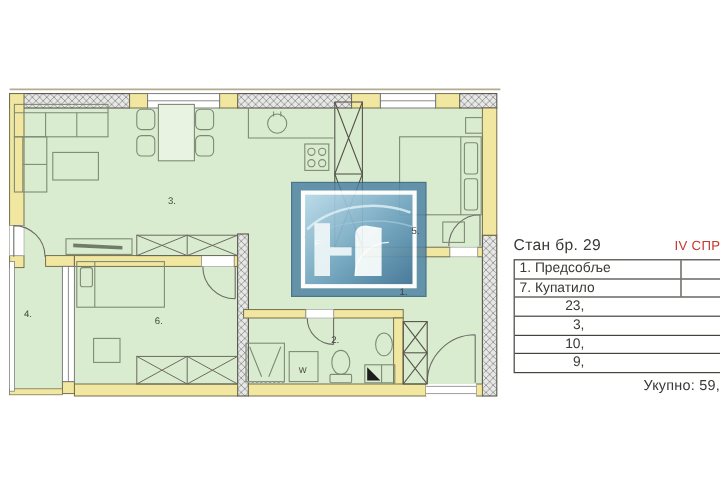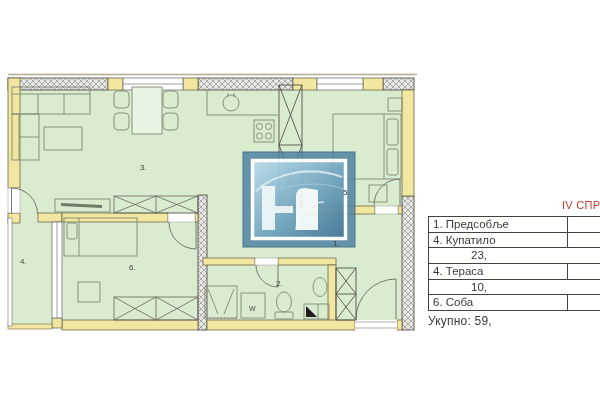--- a/index.html
+++ b/index.html
@@ -12,21 +12,21 @@
   .panel-header{position:relative;height:20px;font-size:13px;letter-spacing:.3px;}
   .floor-label{
     position:absolute;left:134px;top:3px;font-size:11px;color:#c23a2c;
     white-space:nowrap;letter-spacing:.3px;
   }
   .areas-table{width:200px;border:1.5px solid #45433c;box-sizing:border-box;}
   .arow{display:flex;height:14.7px;border-bottom:1px solid #45433c;font-size:11.5px;line-height:14.5px;}
   .arow:last-child{border-bottom:none;}
   .rname{width:139px;border-right:1.1px solid #45433c;padding-left:4px;white-space:nowrap;box-sizing:border-box;}
   .rarea{width:58px;text-align:right;padding-right:1px;}
-  .total{width:172px;margin-top:3px;text-align:left;font-size:12px;letter-spacing:.2px;}
+  .total{width:172px;margin-top:3px;text-align:right;font-size:12px;letter-spacing:.2px;}
   svg text{font-family:"Liberation Sans",sans-serif;}
 </style>
 </head>
 <body>
 
 <svg id="plan-svg" width="600" height="400" viewBox="0 0 600 400">
   <defs>
     <pattern id="hatch" width="6" height="6" patternUnits="userSpaceOnUse">
       <rect width="6" height="6" fill="#e7e7e5"></rect>
       <path d="M0,6 L6,0 M0,0 L6,6" stroke="#8f8f8d" stroke-width="0.7"></path>
@@ -200,45 +200,44 @@
   </g>
 
   <g fill="#3c3f42" font-size="8">
     <text x="343" y="195">5.</text>
     <text x="333" y="246">1.</text>
   </g>
 </svg>
 
 <div class="panel">
   <div class="panel-header">
+    <span>Стан бр. 29</span>
     <span class="floor-label">IV СПРАТ</span>
   </div>
   <div class="areas-table">
   <div class="arow">
     <span class="rname">1. Предсобље</span>
     <span class="rarea">8,</span>
   </div>
 
   <div class="arow">
-    <span class="rname">4. Купатило</span>
+    <span class="rname">7. Купатило</span>
     <span class="rarea">4,</span>
   </div>
 
   <div class="arow">
     <span class="rarea">23,</span>
   </div>
 
   <div class="arow">
-    <span class="rname">4. Тераса</span>
     <span class="rarea">3,</span>
   </div>
 
   <div class="arow">
     <span class="rarea">10,</span>
   </div>
 
   <div class="arow">
-    <span class="rname">6. Соба</span>
     <span class="rarea">9,</span>
   </div>
 </div>
   <div class="total">Укупно: 59,</div>
 </div>
 
 </body></html>

